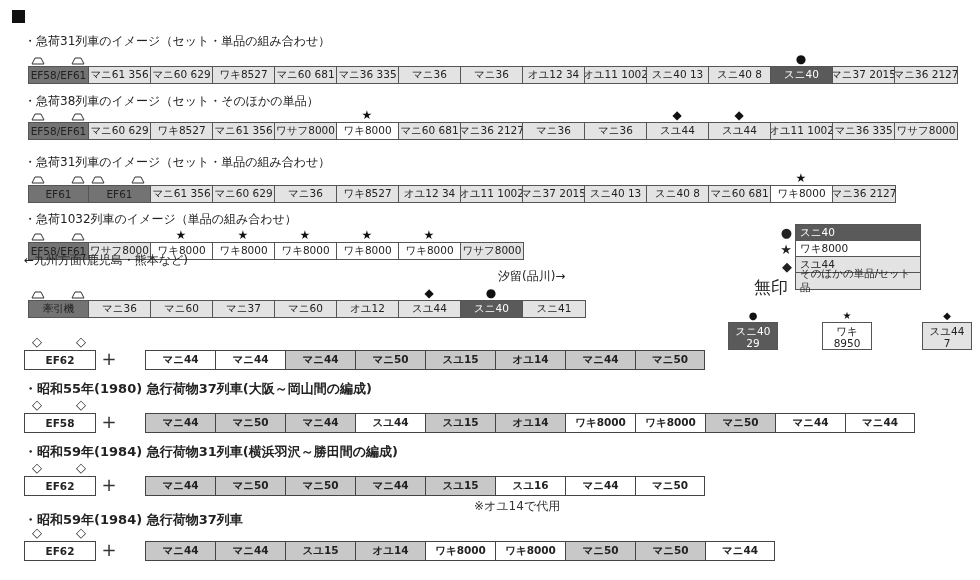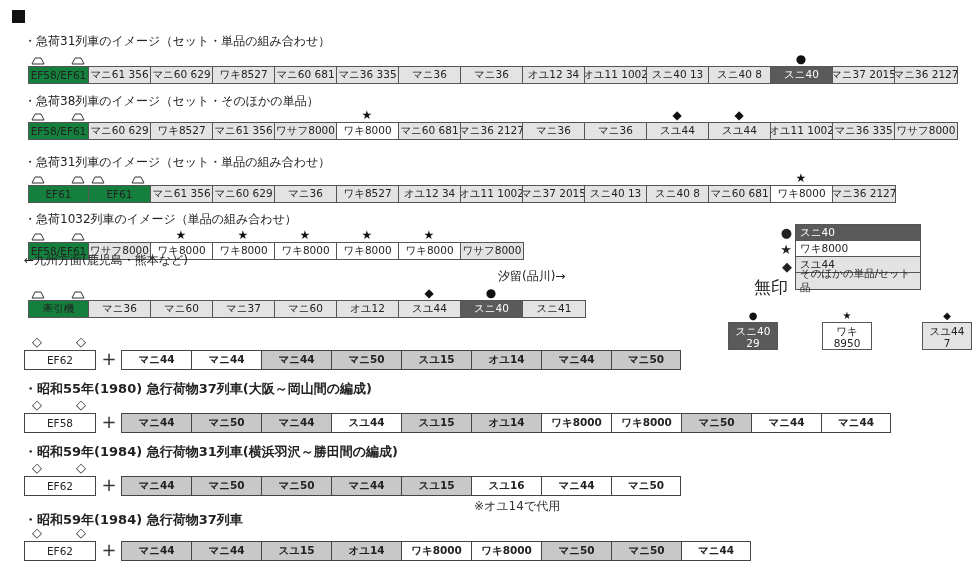--- a/index.html
+++ b/index.html
@@ -8,30 +8,30 @@
   .abs { position:absolute; }
   .title { left:12px; top:6px; font-size:17px; font-weight:bold; color:#111; letter-spacing:0.5px; }
   .title .sq { display:inline-block; width:13px; height:13px; background:#111; margin-right:2px; vertical-align:-1px; }
   .label { font-size:12px; color:#222; white-space:nowrap; }
   .label2 { font-size:13px; font-weight:bold; color:#222; white-space:nowrap; }
   .train { display:flex; height:18px; border:1px solid #555; box-sizing:border-box; }
   .car { height:100%; box-sizing:border-box; border-right:1px solid #555; font-size:10.5px;
          display:flex; align-items:center; justify-content:center; white-space:nowrap; overflow:hidden;
          background:#e3e3e3; color:#222; }
   .car:last-child { border-right:none; }
-  .car.loco { background:#15803d; }
+  .car.loco { background:#737373; }
   .car.white { background:#fff; }
   .car.dark { background:#5a5a5a; color:#fff; }
   .car.mid { background:#c8c8c8; }
   .marker { position:absolute; font-size:12px; line-height:12px; color:#111; transform:translateX(-50%); }
   .panto { position:absolute; width:14px; height:8px; }
-  .train2 { display:flex; height:20px; }
+  .train2 { display:flex; height:20px;margin-left:24px; }
   .train2 .car { border:1.5px solid #444; border-right:none; font-size:10.5px; font-weight:bold; }
   .train2 .car:last-child { border-right:1.5px solid #444; }
-  .loco2 { height:20px; border:1.5px solid #444; box-sizing:border-box; background:#fff; font-size:10.5px; font-weight:normal;
+  .loco2 { height:20px; border:1.5px solid #444; box-sizing:border-box; background:#fff; font-size:10.5px; font-weight:bold;
            display:flex; align-items:center; justify-content:center; }
   .plus { font-size:18px; line-height:20px; color:#333; width:18px; text-align:center; }
   .legend { border:1px solid #555; width:124px; }
   .legend .row { height:16px; border-bottom:1px solid #555; font-size:10.5px; padding-left:4px; display:flex; align-items:center; box-sizing:border-box; }
   .legend .row:last-child { border-bottom:none; }
   .legend-sym { font-size:13px; text-align:right; width:40px; }
   .pkg { position:absolute; border:1px solid #555; font-size:10.5px; text-align:center; line-height:12px; box-sizing:border-box; padding-top:2px; }
   .note { font-size:12px; color:#333; }
 </style>
 </head>

